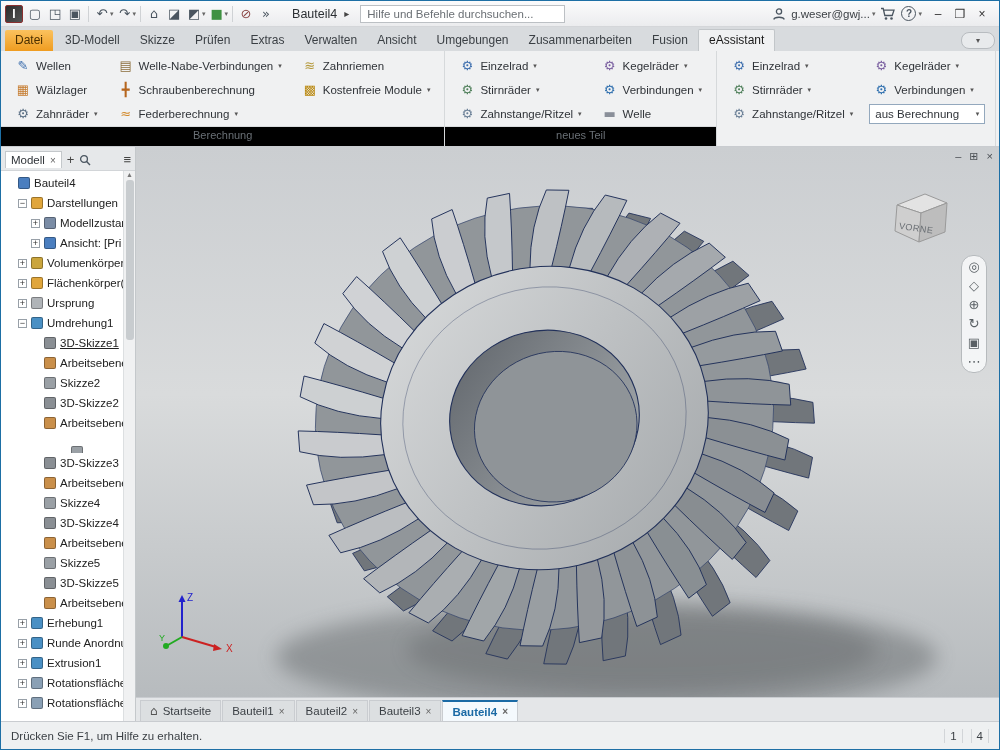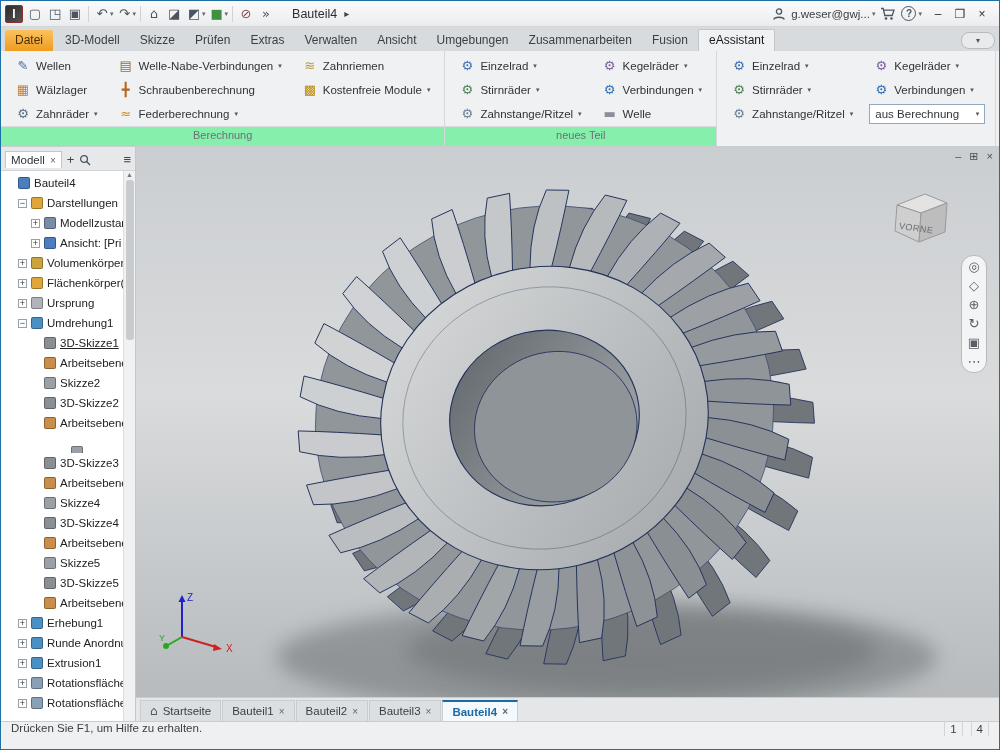--- a/index.html
+++ b/index.html
@@ -40,21 +40,21 @@
   .rgroup { display:flex; flex-direction:column; border-right:1px solid #d6d9db; }
   .rg-cols { flex:1; display:flex; gap:12px; padding:3px 10px 0; }
   .rg-col { display:flex; flex-direction:column; }
   .rbtn { height:24px; display:flex; align-items:center; gap:5px; padding:0 4px; border-radius:2px; white-space:nowrap; }
   .ricon { width:16px; text-align:center; font-family:"DejaVu Sans",sans-serif; font-size:13px; line-height:16px; }
   .rlabel { font-size:11.5px; color:#2f3338;text-align:right; }
   .rcaret { font-size:7px; color:#555; }
   .rcombo { width:116px; height:20px; margin-top:2px; background:#fff; border:1px solid #93a8bd; display:flex;
             align-items:center; justify-content:space-between; padding:0 5px; font-size:11.5px; color:#2f3338; }
   .rg-title { height:32px; line-height:16px; text-align:center; font-size:11px; color:#6a7076;
-              background:#86efac; border-top:1px solid #d9dcde; }
+              background:#000000; border-top:1px solid #d9dcde; }
 
   
   .mainrow { flex:1; display:flex; min-height:0; }
   .browser { width:135px; flex:0 0 135px; display:flex; flex-direction:column; background:#f97316; border-right:1px solid #c4c8cb; }
   .browser-header { height:24px; flex:0 0 24px; display:flex; align-items:center; gap:5px; padding:2px 4px 0;
                     background:#e6e8ea; border-bottom:1px solid #d2d5d8; }
   .btab { background:#fff; border:1px solid #c4c8cb; border-bottom:none; padding:2px 5px; display:flex; gap:5px;
           align-items:center; font-size:11.5px; color:#2f3338; }
   .btab .x { color:#666; font-size:10px; }
   .bplus { font-size:13px; color:#444; }
@@ -84,21 +84,21 @@
   .doctabs { height:24px; flex:0 0 24px; background:#e4e6e8; border-top:1px solid #c9ccd0; display:flex;
              align-items:flex-end; padding-left:4px; gap:1px; }
   .dtab { height:21px; display:flex; align-items:center; gap:5px; padding:0 9px; font-size:11.5px; color:#3a3f44;
           background:#dcdfe1; border:1px solid #c9ccd0; border-bottom:none; }
   .dtab .x { font-size:10px; color:#666; }
   .dtab.active { background:#f4f9fd; color:#1b6aa5; border-top:2px solid #1b6aa5; font-weight:bold; }
   .dtab .home { font-family:"DejaVu Sans",sans-serif; font-size:12px; color:#555; }
 
   
   .statusbar { height:28px; flex:0 0 28px; background:#eef0f1; border-top:1px solid #c9ccd0; display:flex;
-               align-items:flex-start; padding:0 10px; font-size:11.5px; color:#3a3f44; }
+               align-items:center; padding:0 10px; font-size:11.5px; color:#3a3f44; }
   .sb-right { margin-left:auto; display:flex; align-items:center; gap:8px; }
   .sb-box { min-width:18px; text-align:center; padding:1px 5px; border-left:1px solid #d2d5d8; border-right:1px solid #d2d5d8; }
 </style>
 </head>
 <body>
 
 <div class="app">
 
   <div class="titlebar">
     <div class="applogo">I</div>
@@ -117,20 +117,21 @@
         <span class="qicon">◩</span>
         <span class="qcaret">▾</span>
         <span class="qicon" style="color: rgb(63, 145, 66);">■</span>
         <span class="qcaret">▾</span>
         <div class="qsep"></div>
         <span class="qicon" style="color: rgb(138, 68, 68);">⊘</span>
         <span class="qicon">»</span>
       </div>
     <span class="tb-title">Bauteil4</span>
     <span class="tb-chev">▸</span>
+    <input class="search-input" type="text" placeholder="Hilfe und Befehle durchsuchen..." style="">
     <div class="tb-right">
       <svg width="14" height="14" viewBox="0 0 14 14">
         <circle cx="7" cy="4.5" r="2.6" fill="none" stroke="#4a5560" stroke-width="1.3"></circle>
         <path d="M1.8 12.5 C2.5 9.5, 11.5 9.5, 12.2 12.5" fill="none" stroke="#4a5560" stroke-width="1.3"></path>
       </svg>
       <span class="userlabel">g.weser@gwj...</span>
       <span class="qcaret">▾</span>
       <svg width="16" height="14" viewBox="0 0 16 14">
         <path d="M1 1.5h2.2l1.6 7h7.4l1.8-5.4H4" fill="none" stroke="#4a5560" stroke-width="1.3"></path>
         <circle cx="6" cy="11.5" r="1.3" fill="#4a5560"></circle>

